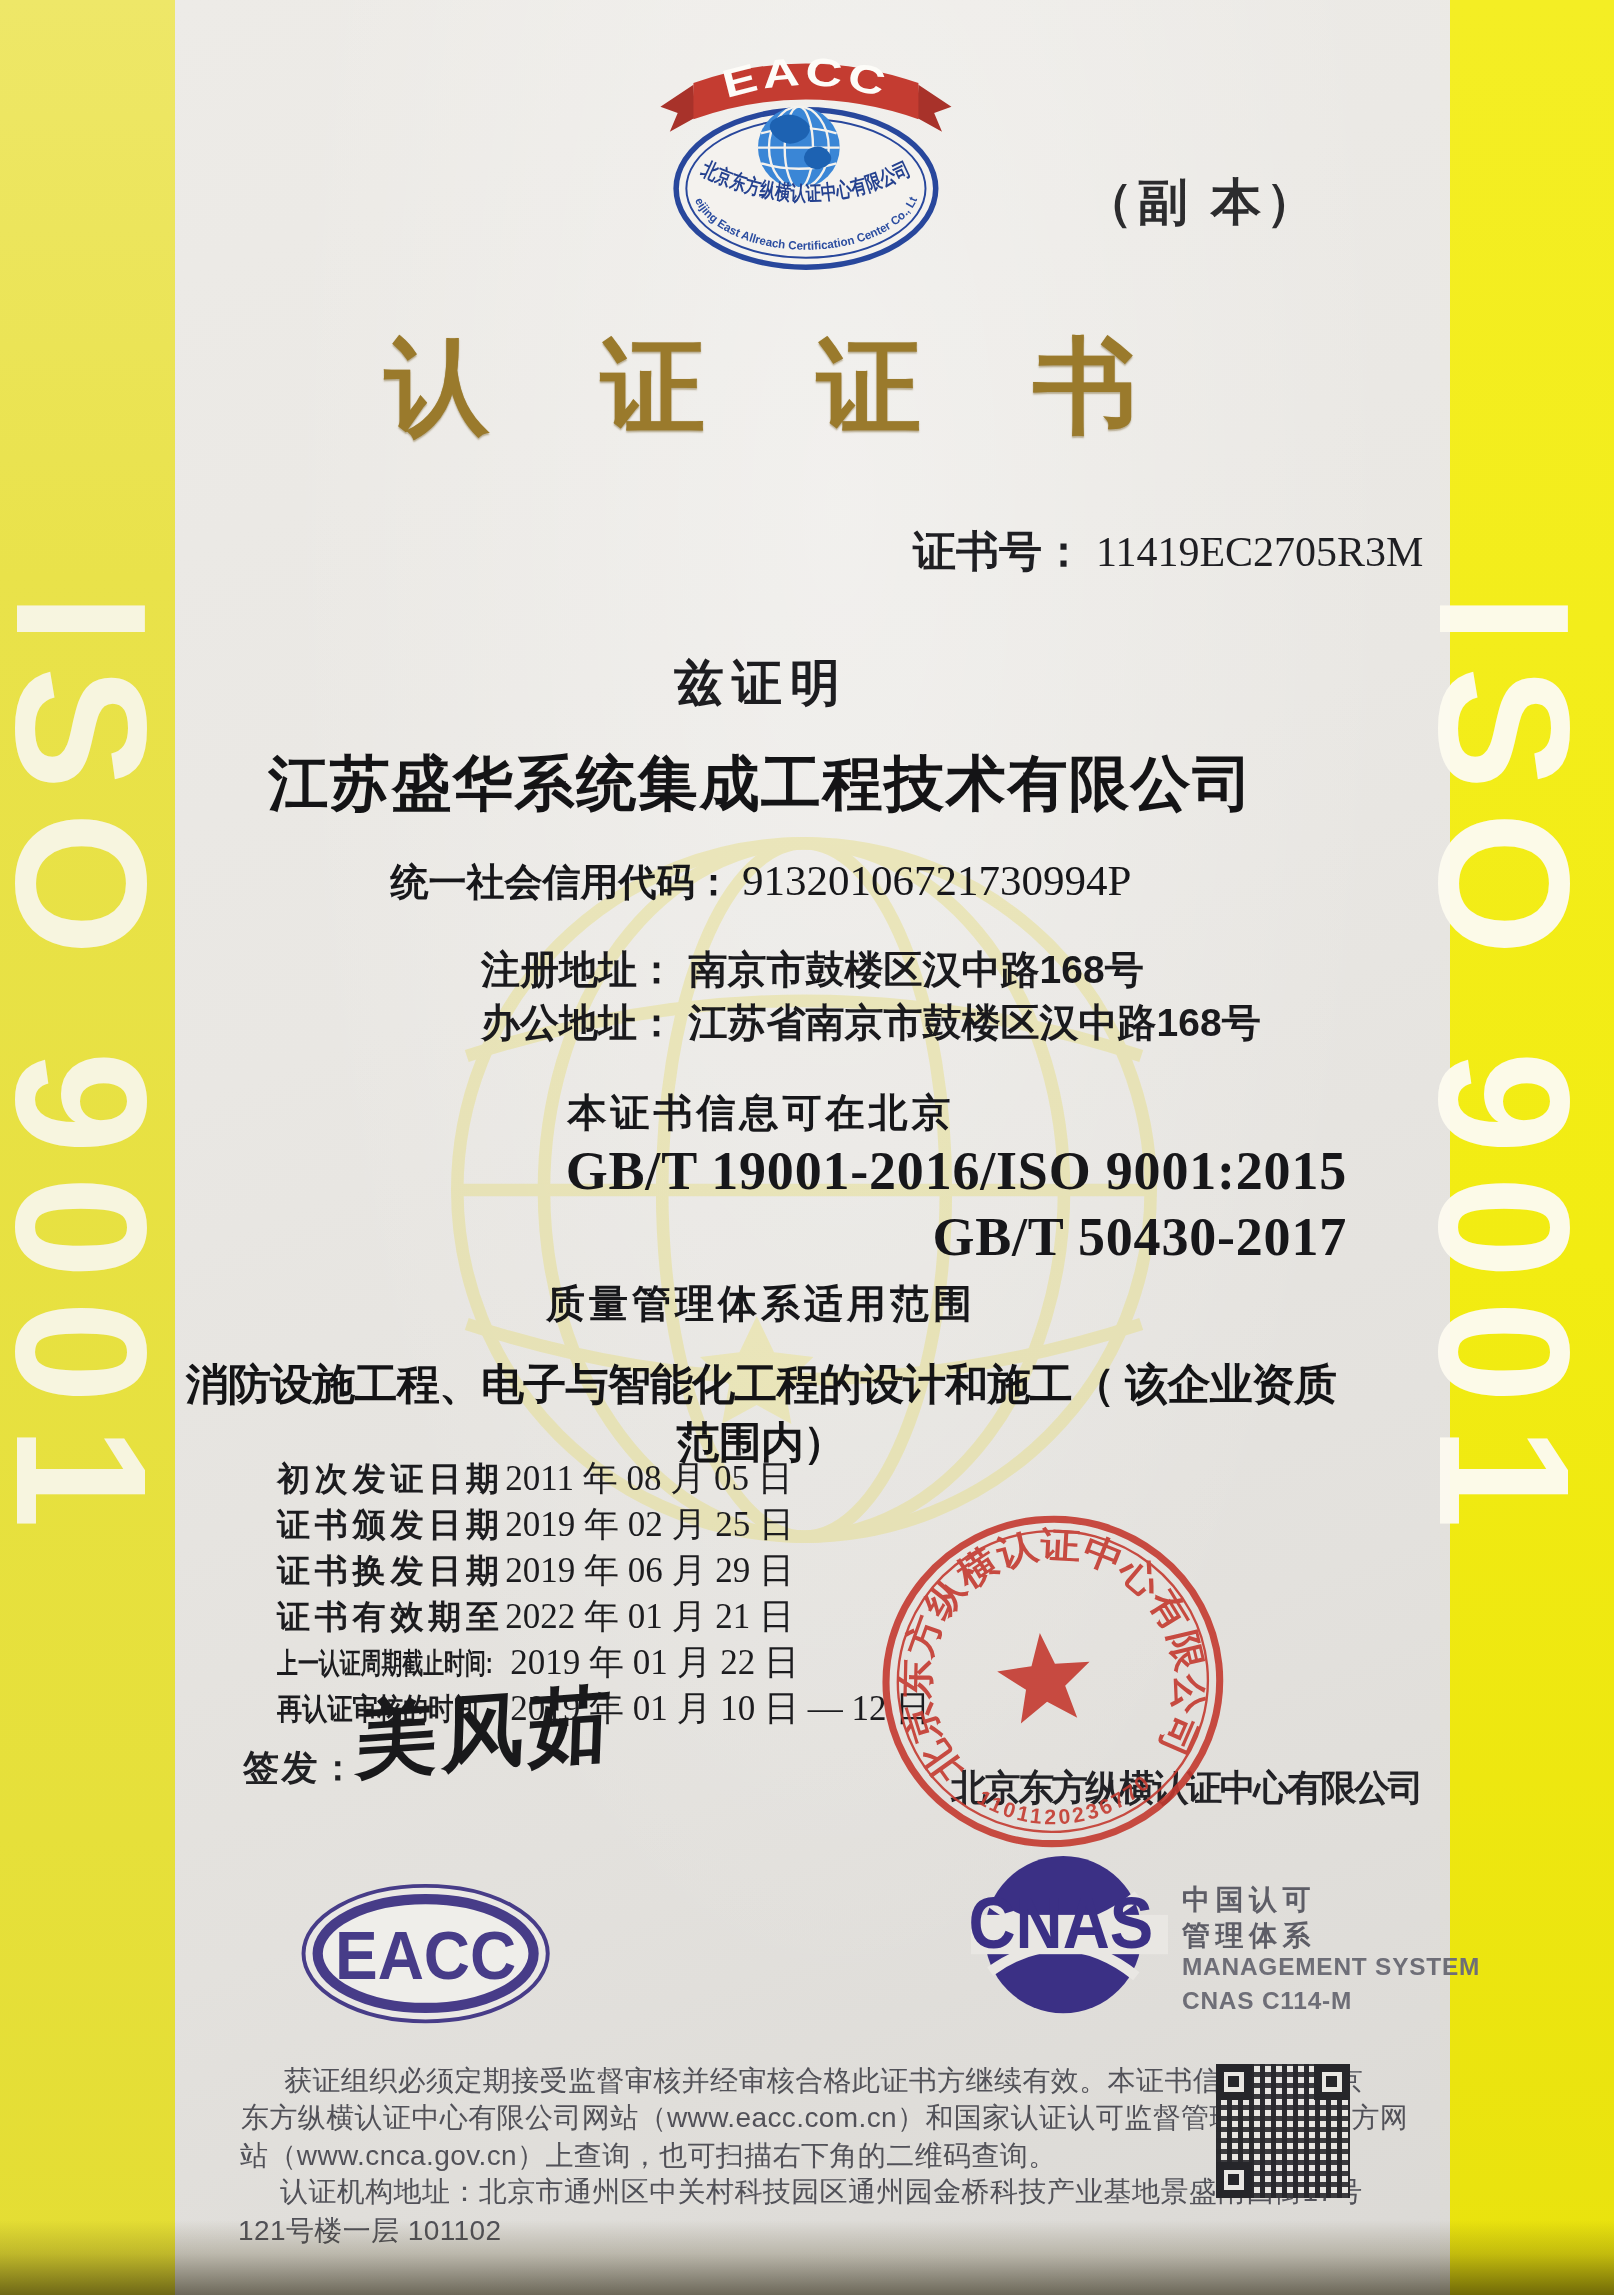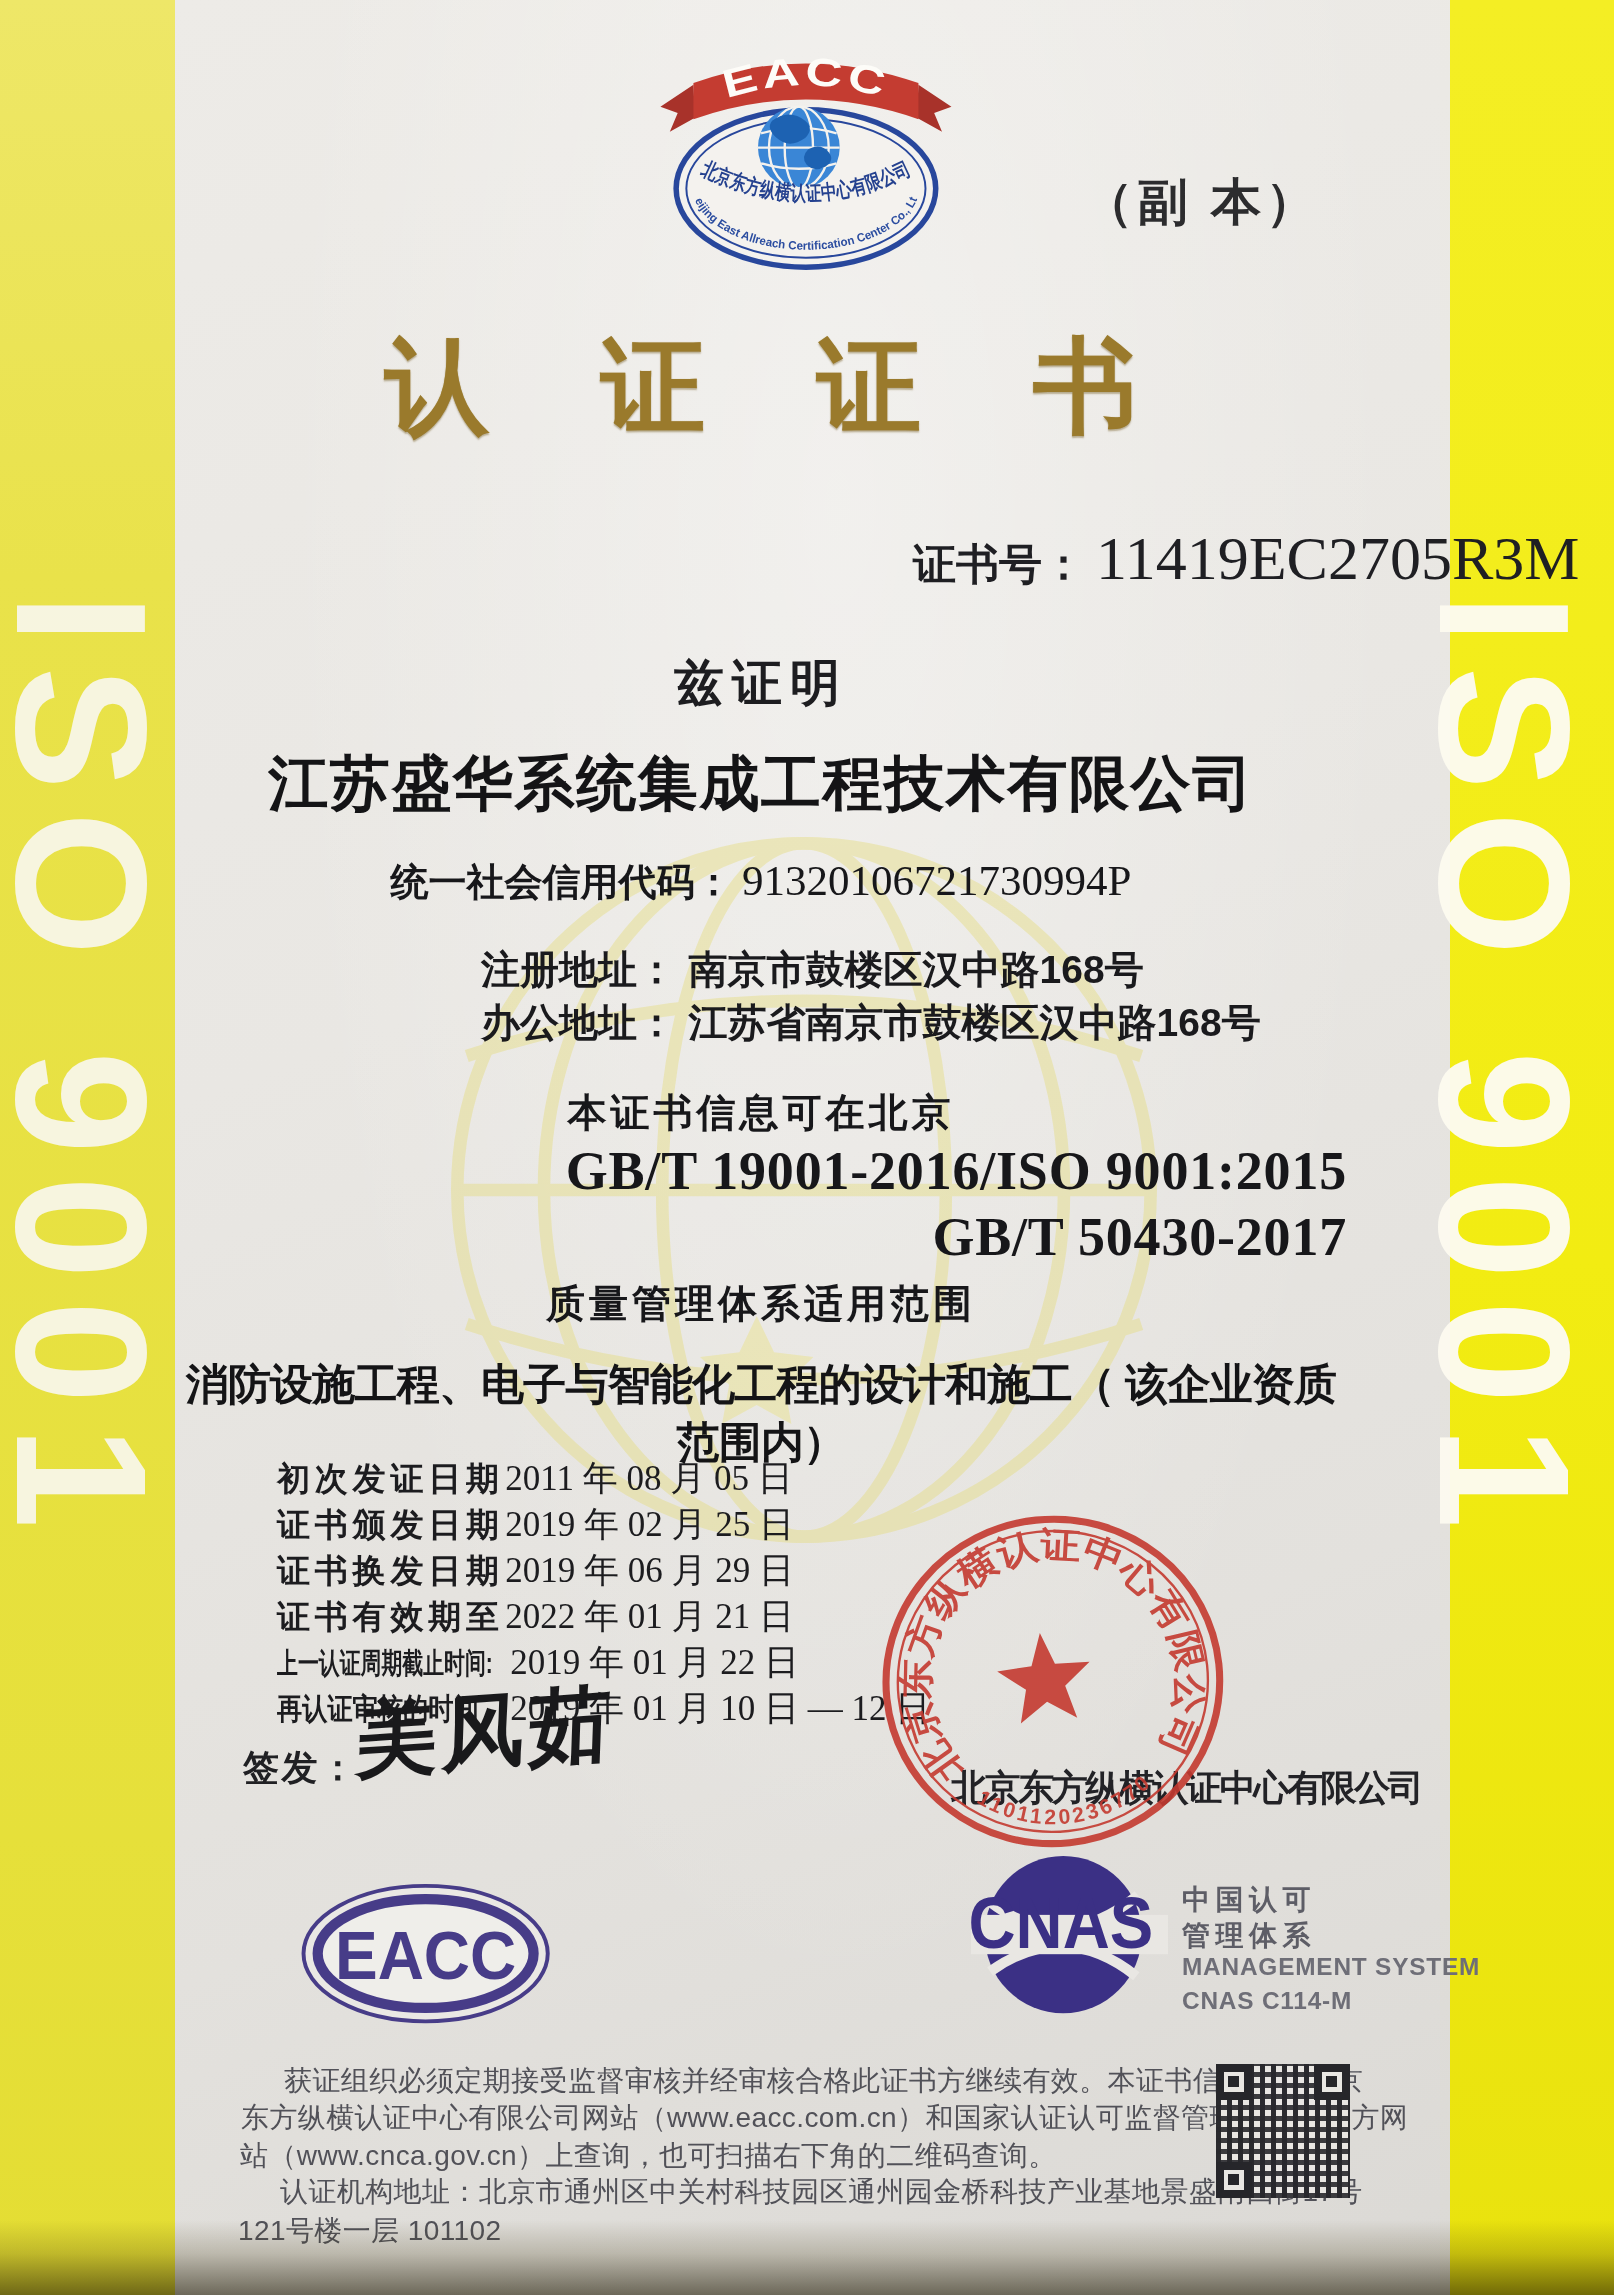--- a/index.html
+++ b/index.html
@@ -33,21 +33,21 @@
   .side-label.right { left:1610px; top:593px; color:rgba(252,250,240,.97); }
   
   .abs { position:absolute; z-index:4; }
   .center { position:absolute; left:175px; width:1172px; text-align:center; z-index:4; }
   .copy-tag { left:1083px; top:169px; font-size:50px; font-weight:bold; letter-spacing:4.7px; color:#2c2c2e; }
   .title { top:318px; font-family:"Liberation Serif", serif; font-weight:bold; font-size:104px;
            letter-spacing:43px; text-indent:43px; color:#9a7a2c;
            text-shadow:0 1.6px 1.6px rgba(110,85,25,.4), 0 0 0.8px rgba(150,120,40,.6); }
   .certno { left:913px; top:523px; white-space:nowrap; }
   .certno .lab { font-size:43px; font-weight:bold; color:#1f1f23; }
-  .certno .val { font-family:"Liberation Serif", serif; font-size:62px; color:#1f1f23; margin-left:11px; }
+  .certno .val { font-family:"Liberation Serif", serif; font-size:42px; color:#1f1f23; margin-left:11px; }
   .hereby { top:650px; font-size:50px; font-weight:bold; letter-spacing:8px; color:#1d1d20; }
   .company { top:744px; font-size:60px; font-weight:bold; letter-spacing:1.6px; color:#141416; }
   .credit { top:856px; font-size:38px; color:#17171a; }
   .credit .lab { font-weight:bold; font-size:38px; }
   .credit .val { font-family:"Liberation Serif", serif; font-size:43px; margin-left:9.5px; }
   .addr { left:481px; font-size:39px; font-weight:bold; color:#1a1a1d; white-space:nowrap; }
   .addr .lab { margin-right:12.6px; }
   .addr1 { top:943px; } .addr2 { top:996px; }
   .stdhead { top:1086px; font-size:39px; font-weight:bold; letter-spacing:4px; color:#17171a; }
   .std1 { top:1140px; } .std2 { top:1206px; }

